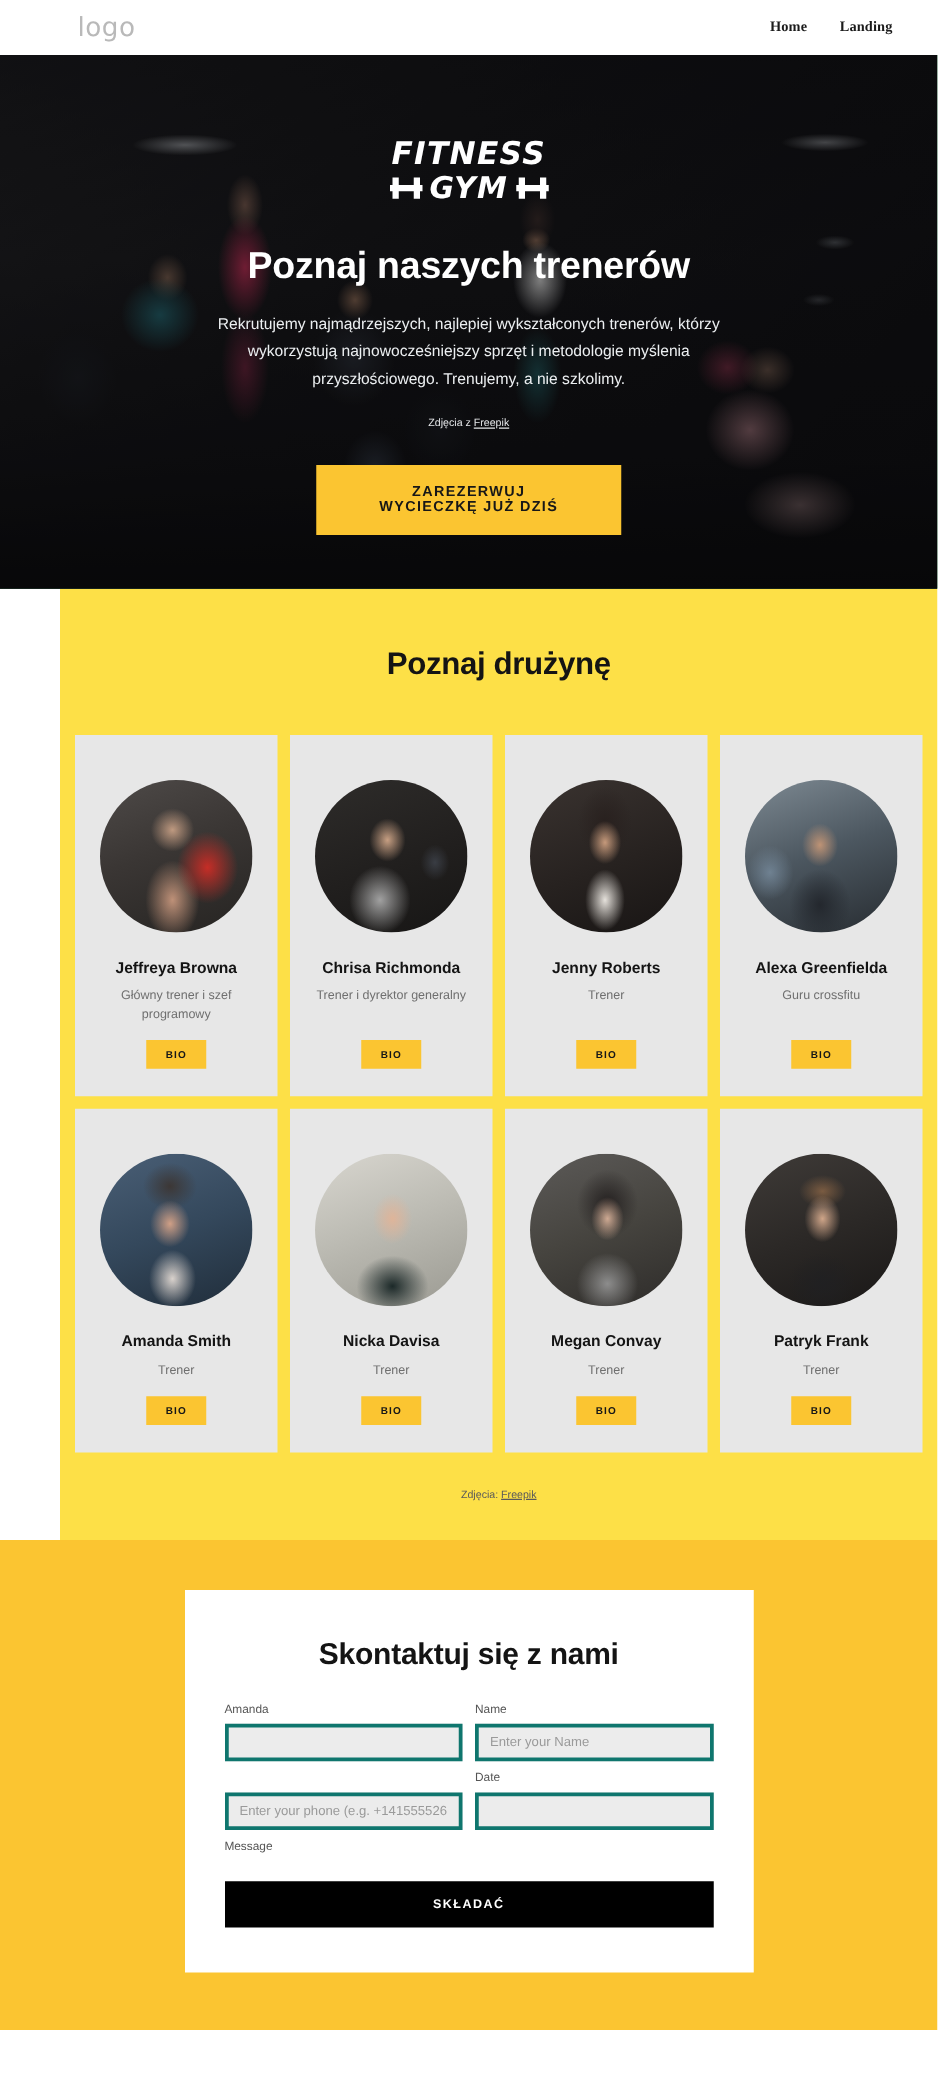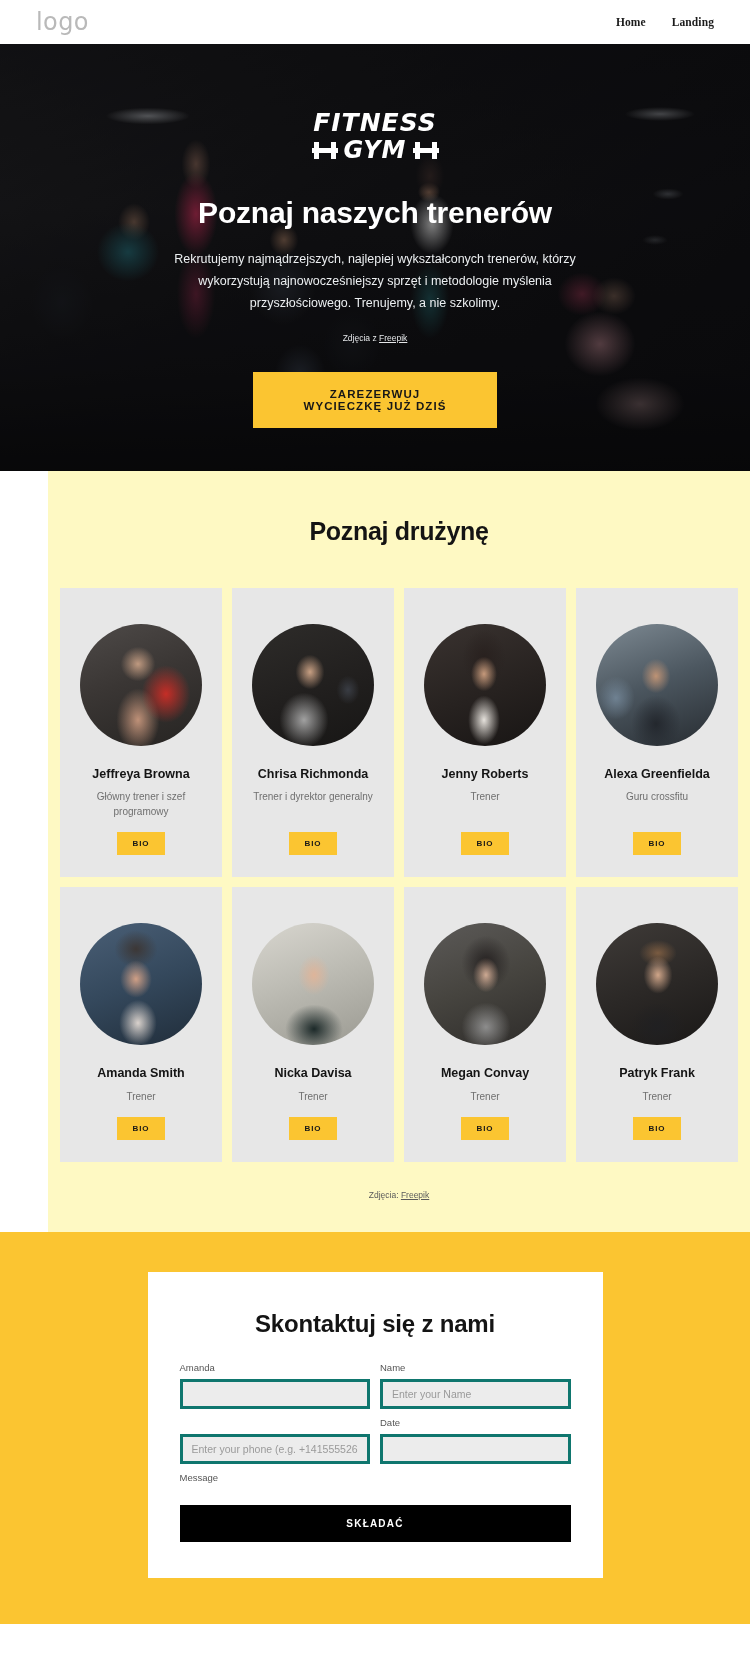--- a/index.html
+++ b/index.html
@@ -18,25 +18,26 @@
     height: 44px;
     background: #ffffff;
     display: flex;
     align-items: center;
     justify-content: space-between;
     padding: 0 36px 0 36px;
     position: relative;
     z-index: 5;
   }
   .logo {
-    font-size: 24px;
+    font-size: 21px;
     color: #b9b9b9;
     font-weight: 400;
     letter-spacing: 0.4px;
     font-family: "DejaVu Sans", sans-serif;
+    margin-left: 26px;
   }
   .main-nav { display: flex; align-items: center; gap: 26px; }
   .nav-link {
     font-size: 11.5px;
     font-weight: 700;
     color: #1b1b1b;
     text-decoration: none;
     letter-spacing: 0.1px;
     font-family: Liberation Serif, serif;
   }
@@ -169,21 +170,21 @@
     font-family: "Liberation Sans", sans-serif;
     font-size: 11.5px;
     font-weight: 700;
     letter-spacing: 1.1px;
     padding: 16px 38px;
     width: 244px;
     cursor: pointer;
   }
 
   
-  .team-section { background: #fef9c3; padding: 46px 0 32px; margin-left: 48px; }
+  .team-section { background: #fde047; padding: 46px 0 32px; margin-left: 48px; }
   .section-title {
     text-align: center;
     font-size: 25px;
     font-weight: 700;
     color: #141414;
     letter-spacing: -0.3px;
     margin-bottom: 42px;
   }
   .team-grid {
     width: 678px;

